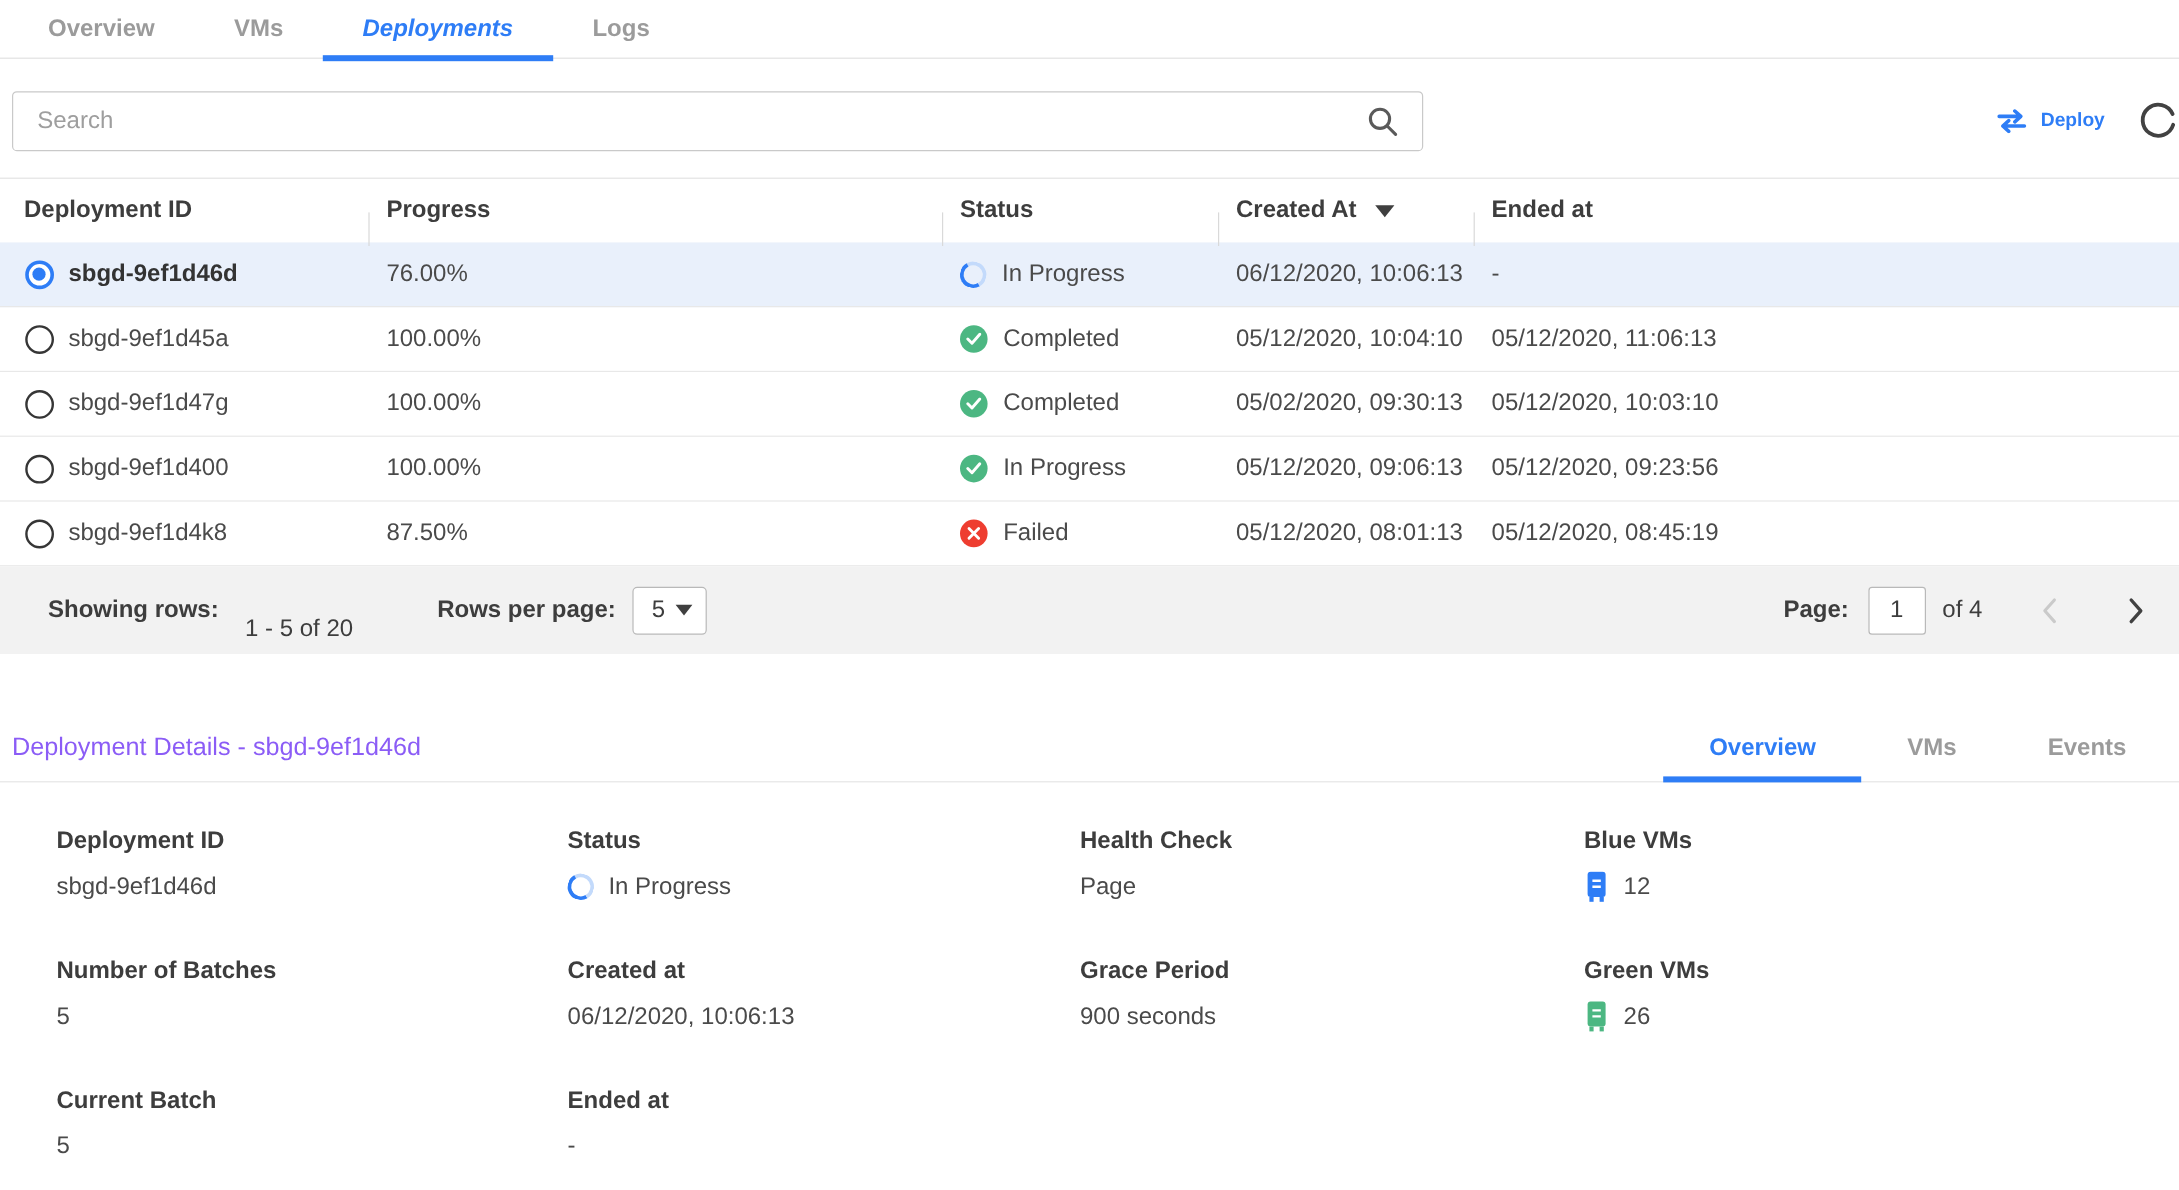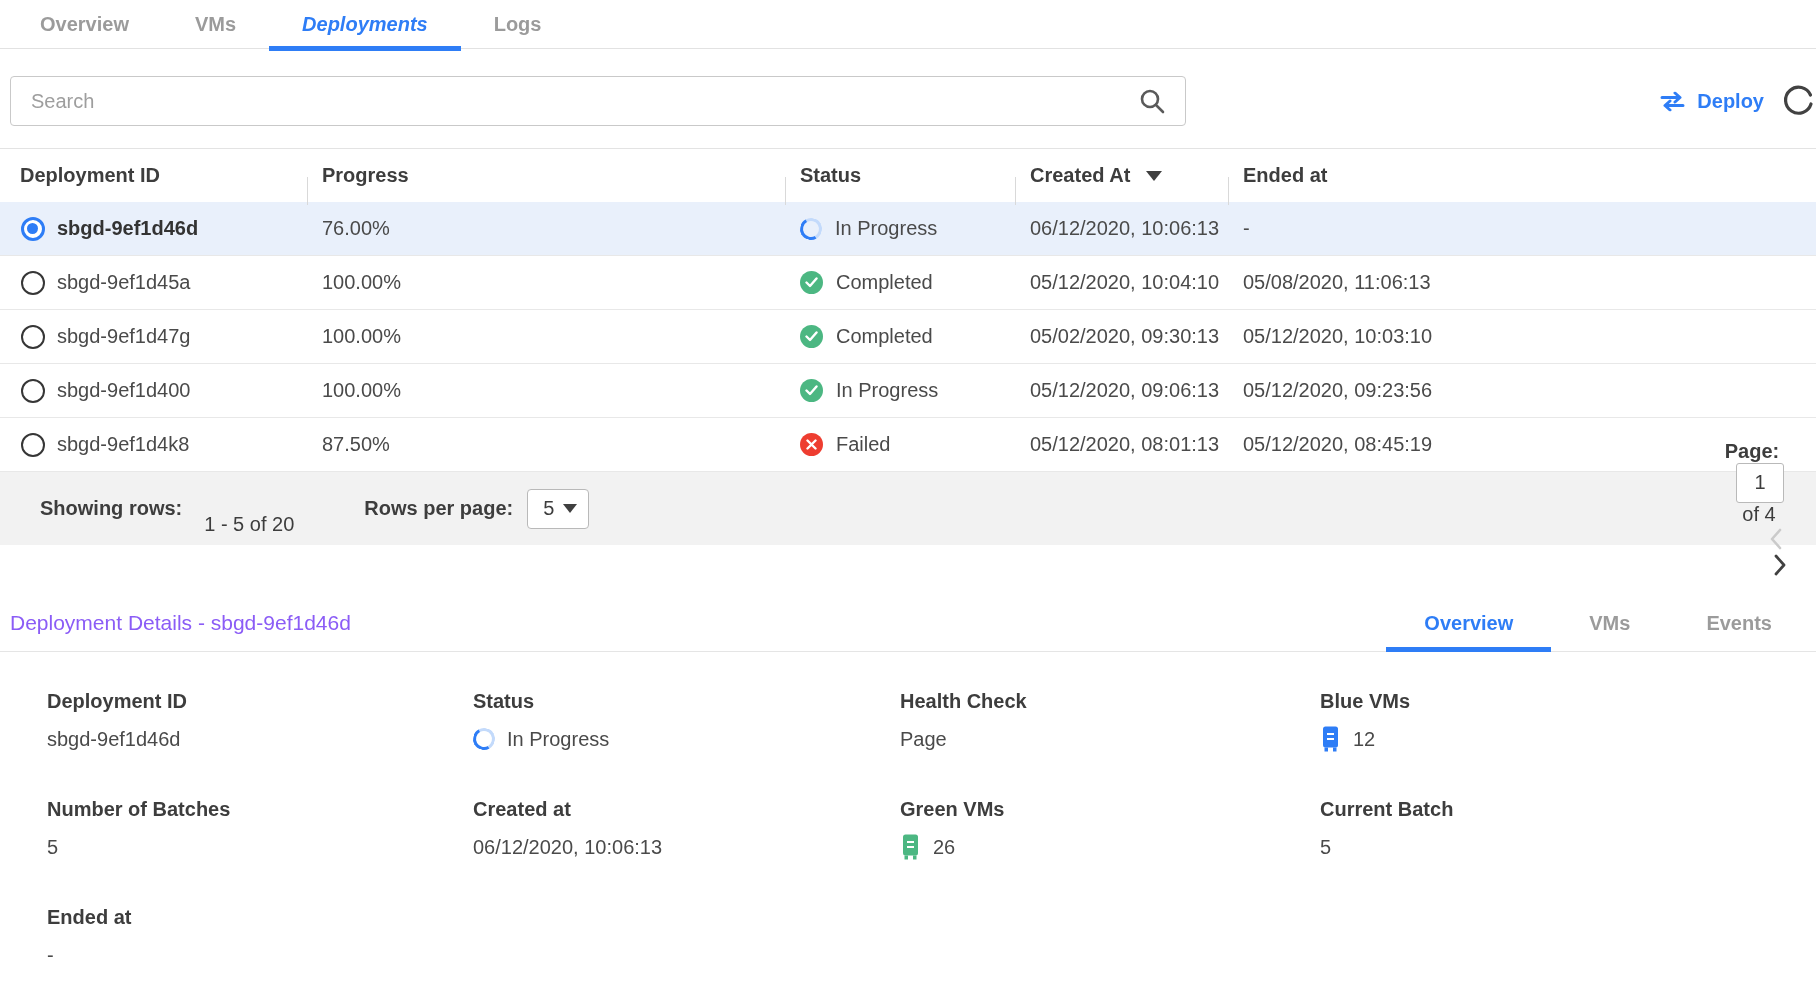--- a/index.html
+++ b/index.html
@@ -23,21 +23,21 @@
   .top-tabs { display:flex; align-items:flex-end; height:49px; border-bottom:1px solid #e2e2e2; padding-left:7px; }
   .ttab { font-size:20px; font-weight:bold; color:#9b9b9b; padding:0 33px 10px; border-bottom:5px solid transparent; margin-bottom:-3px; cursor:pointer; white-space:nowrap; }
   .ttab.active { color:var(--accent); border-bottom-color:var(--accent);font-style:italic; }
 
   
   .search-row { position:relative; height:50px; margin:27px 10px 0 10px; }
   .search-box { position:relative; width:1176px; height:50px; }
   .search-box input { width:100%; height:50px; border:1px solid #c9c9c9; border-radius:4px; font-size:20px; padding:0 64px 0 20px; color:#444; font-family:"Liberation Sans",sans-serif; outline:none; }
   .search-box input::placeholder { color:#9e9e9e; }
   .search-ico { position:absolute; right:20px; top:11px; }
-  .deploy-btn { position:absolute; right:42px; top:50%; transform:translateY(-50%); display:flex; align-items:center; gap:11px; background:none; border:none; color:var(--accent); font-weight:bold; font-size:20px; font-family:"Liberation Sans",sans-serif; cursor:pointer; }
+  .deploy-btn { position:absolute; right:52px; top:50%; transform:translateY(-50%); display:flex; align-items:center; gap:11px; background:none; border:none; color:var(--accent); font-weight:bold; font-size:16px; font-family:"Liberation Sans",sans-serif; cursor:pointer; }
   .refresh-clip { position:absolute; right:-10px; top:3px; width:36px; height:44px; overflow:hidden; }
 
   
   .table { margin-top:22px; }
   .thead { display:grid; grid-template-columns:307px 478px 230px 213px 1fr; height:54px; border-top:1px solid #e3e3e3; align-items:center; font-weight:bold; font-size:20px; color:#3d3d3d; }
   .th { position:relative; padding-left:15px; display:flex; align-items:center; }
   .th.first { padding-left:20px; }
   .th.divided::before { content:""; position:absolute; left:0; top:13px; height:28px; width:1px; background:#d9d9d9; }
   .sort-tri { width:0; height:0; border-left:8px solid transparent; border-right:8px solid transparent; border-top:10px solid #3f3f3f; margin-left:16px; display:inline-block; }
 
@@ -58,21 +58,21 @@
   .circle-icon.check { background:var(--green); }
   .circle-icon.fail { background:var(--red); }
 
   
   .tfoot { height:73px; background:#f2f2f2; display:flex; align-items:center; font-size:20px; color:#3d3d3d; padding:0 28px 0 40px;justify-content:flex-end; }
   .bold { font-weight:bold; }
   .tfoot .val { margin-left:22px;margin-top:32px; }
   .tfoot .rpp-label { margin-left:70px; }
   .rpp-select { margin-left:14px; width:62px; height:40px; background:#fff; border:1px solid #b9b9b9; border-radius:4px; display:flex; align-items:center; justify-content:space-between; padding:0 11px 0 15px; cursor:pointer; }
   .caret-down { width:0; height:0; border-left:7px solid transparent; border-right:7px solid transparent; border-top:9px solid #3f3f3f; }
-  .foot-right { margin-left:auto; display:flex; align-items:center;flex-direction:column; }
+  .foot-right { margin-left:auto; display:flex; align-items:center; }
   .page-input { width:48px; height:40px; margin-left:16px; border:1px solid #b9b9b9; border-radius:3px; text-align:center; font-size:20px; color:#3d3d3d; font-family:"Liberation Sans",sans-serif; background:#fff; outline:none; }
   .page-total { margin-left:14px; }
   .chev { background:none; border:none; cursor:pointer; padding:0; margin-left:56px; display:flex; align-items:center; }
   .chev.prev { margin-left:48px; }
 
   
   .details-head { height:107px; border-bottom:1px solid #e5e5e5; position:relative; }
   .details-title { position:absolute; left:10px; bottom:16px; font-size:21px; font-weight:normal; color:#8b5cf6; }
   .dtabs { position:absolute; right:6px; bottom:-1px; display:flex; }
   .dtab { font-size:20px; font-weight:bold; color:#9b9b9b; padding:0 38px 12px; border-bottom:5px solid transparent; cursor:pointer; white-space:nowrap; }
@@ -156,21 +156,21 @@
           <div class="td c-prog">100.00%</div>
           <div class="td c-status">
             <span class="circle-icon check">
               <svg width="13" height="11" viewBox="0 0 13 11" fill="none">
                 <polyline points="1.5,5.5 5,9 11.5,1.5" stroke="#fff" stroke-width="2.4" stroke-linecap="round" stroke-linejoin="round"></polyline>
               </svg>
             </span>
             <span>Completed</span>
           </div>
           <div class="td c-created">05/12/2020, 10:04:10</div>
-          <div class="td c-ended">05/08/2020, 11:06:13</div>
+          <div class="td c-ended">05/12/2020, 11:06:13</div>
         </div>
         <div class="trow">
           <div class="td c-radio">
             <span class="radio"></span>
           </div>
           <div class="td c-id">sbgd-9ef1d47g</div>
           <div class="td c-prog">100.00%</div>
           <div class="td c-status">
             <span class="circle-icon check">
               <svg width="13" height="11" viewBox="0 0 13 11" fill="none">
@@ -298,20 +298,26 @@
             <span>5</span>
           </div>
         </div>
         <div class="dfield">
           <div class="dlabel">Created at</div>
           <div class="dvalue">
             <span>06/12/2020, 10:06:13</span>
           </div>
         </div>
         <div class="dfield">
+          <div class="dlabel">Grace Period</div>
+          <div class="dvalue">
+            <span>900 seconds</span>
+          </div>
+        </div>
+        <div class="dfield">
           <div class="dlabel">Green VMs</div>
           <div class="dvalue">
             <span style="display:flex;">
               <svg width="21" height="26" viewBox="0 0 21 26" fill="none">
                 <rect x="3" y="0.5" width="15" height="21" rx="2.5" fill="#4cb782"></rect>
                 <line x1="7" y1="8" x2="14" y2="8" stroke="#fff" stroke-width="2"></line>
                 <line x1="7" y1="13" x2="14" y2="13" stroke="#fff" stroke-width="2"></line>
                 <rect x="4.5" y="21.5" width="3.5" height="4" fill="#4cb782"></rect>
                 <rect x="13" y="21.5" width="3.5" height="4" fill="#4cb782"></rect>
               </svg>

